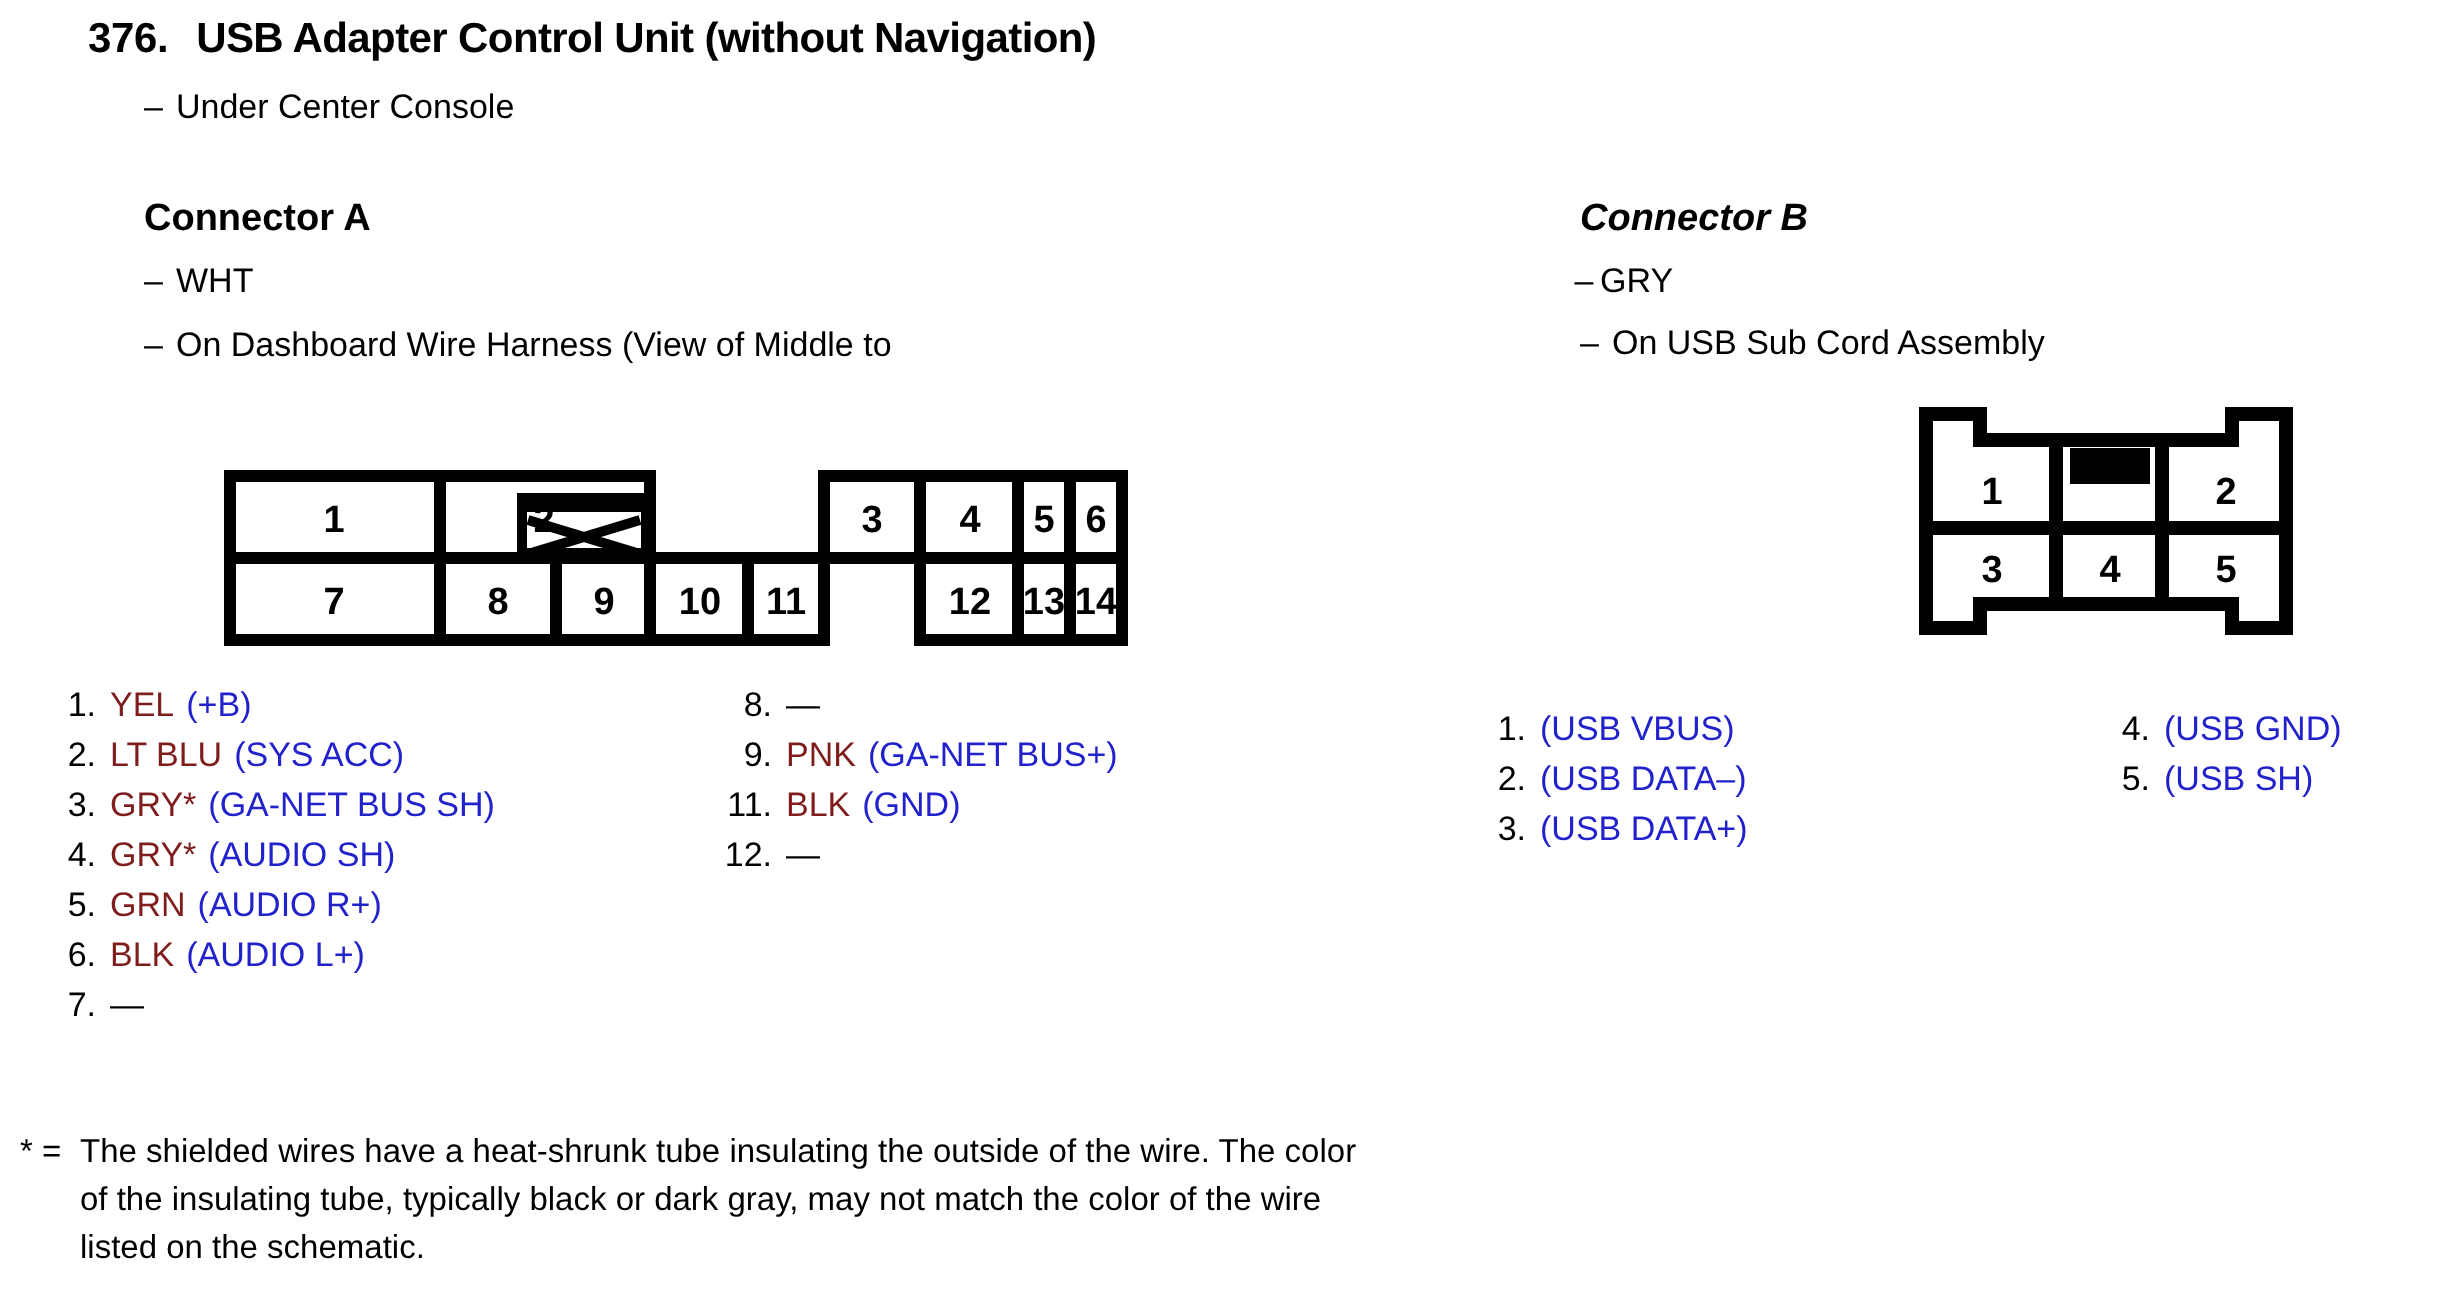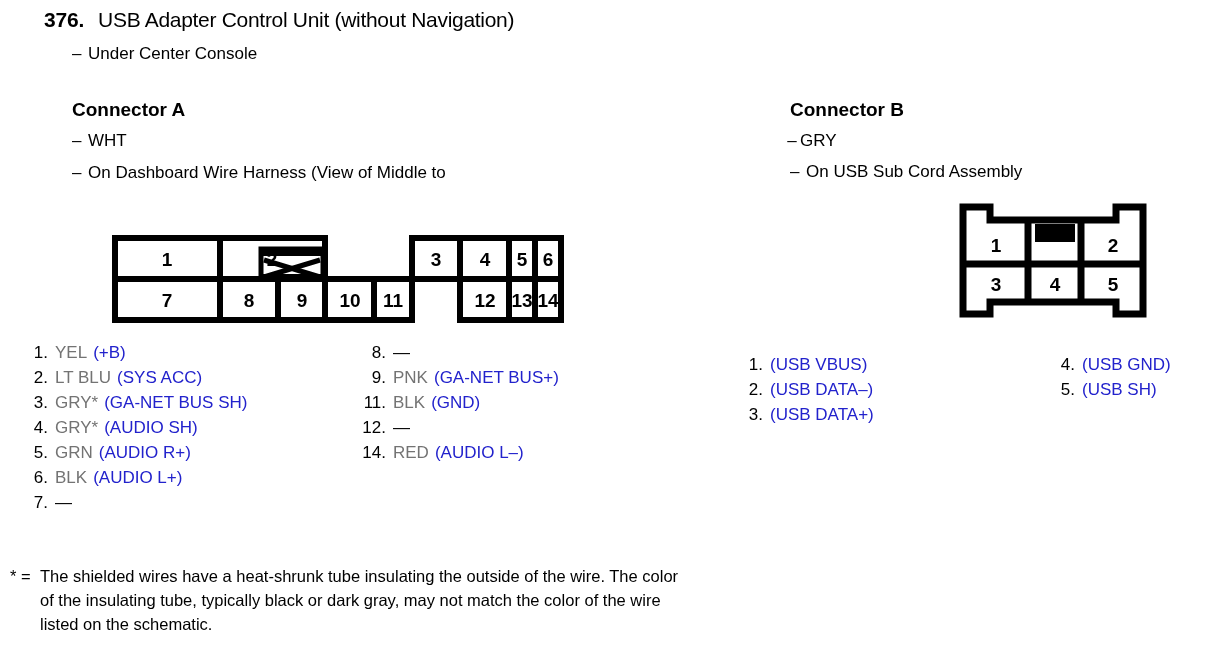--- a/index.html
+++ b/index.html
@@ -24,21 +24,21 @@
     align-items: baseline;
   }
   #title-number {
     font-size: 21px;
     font-weight: bold;
     letter-spacing: -0.2px;
     margin-left: 34px;
   }
   #title-text {
     font-size: 21px;
-    font-weight: normal;
+    font-weight: bold;
     margin-left: 14px;
     letter-spacing: -0.3px;
     white-space: nowrap;
   }
   #subtitle {
     left: 72px; top: 44px;
     font-size: 17px;
     white-space: nowrap;
   }
 
@@ -51,40 +51,40 @@
   }
   .conn-line {
     font-size: 17px;
     white-space: nowrap;
   }
   #connA-title { left: 72px; top: 99px; }
   #connA-color { left: 72px; top: 131px; }
   #connA-loc   { left: 72px; top: 162px; width: 540px; white-space: normal; line-height: 1.28; text-indent: 0; }
   #connA-loc .cont { display: block; padding-left: 22px; }
 
-  #connB-title { left: 790px; top: 99px; }
+  #connB-title { left: 790px; top: 99px; font-style: italic; }
   #connB-color { left: 784px; top: 131px; text-align: center; }
   #connB-loc   { left: 790px; top: 162px; }
 
   .dash { display: inline-block; width: 16px; }
 
   
   .pin-list { font-size: 17px; }
   .pin-row {
     display: flex;
     align-items: baseline;
     height: 25px;
     white-space: nowrap;
   }
   .pin-num {
     width: 30px;
     text-align: right;
     margin-right: 7px;
   }
-  .pin-color { color: #737373; }
+  .pin-color { color: #7f1d1d; }
   .pin-sig {
     color: #2222cc;
     margin-left: 6px;
   }
   .pin-sig.nogap { margin-left: 0; }
   .pin-empty { color: #000000; }
 
   #listA1 { left: 18px;  top: 343px; }
   #listA2 { left: 356px; top: 343px; }
   #listB1 { left: 733px; top: 355px; }
@@ -288,25 +288,20 @@
   <div class="pin-row">
       <span class="pin-num">11.</span>
       <span class="pin-color">BLK</span>
       <span class="pin-sig">(GND)</span>
     </div>
   <div class="pin-row">
       <span class="pin-num">12.</span>
       <span class="pin-empty">—</span>
       <span class="pin-sig nogap"></span>
     </div>
-  <div class="pin-row">
-      <span class="pin-num">14.</span>
-      <span class="pin-color">RED</span>
-      <span class="pin-sig">(AUDIO L–)</span>
-    </div>
 </div>
 
 <div class="abs pin-list" id="listB1">
   <div class="pin-row">
       <span class="pin-num">1.</span>
       <span class="pin-sig nogap">(USB VBUS)</span>
     </div>
   <div class="pin-row">
       <span class="pin-num">2.</span>
       <span class="pin-sig nogap">(USB DATA–)</span>

